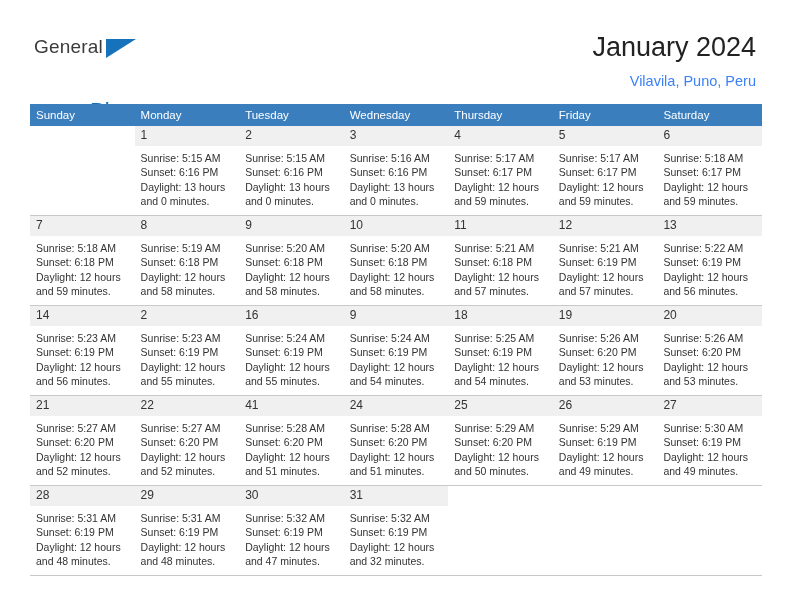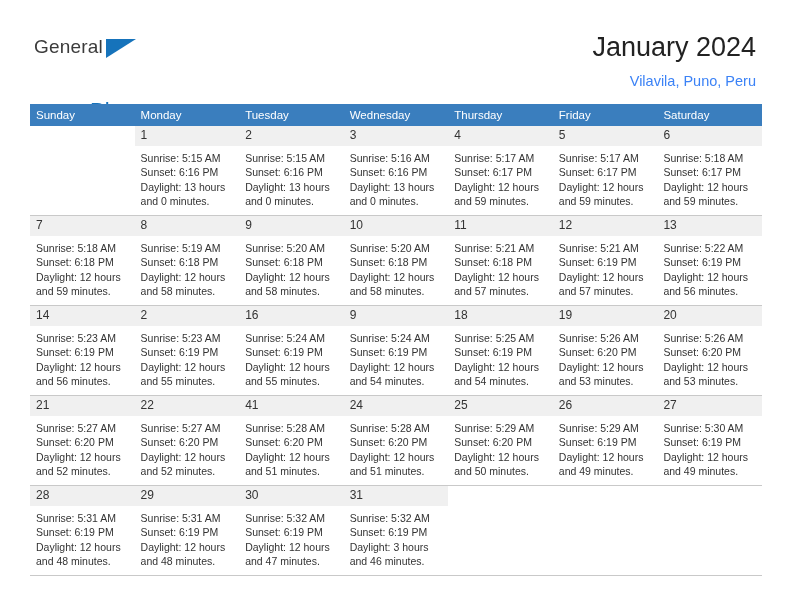--- a/index.html
+++ b/index.html
@@ -482,21 +482,21 @@
                 <div class="dl">Daylight: 12 hours and 47 minutes.</div>
               </div>
             </div>
           </td>
           <td>
             <div class="cell">
               <div class="daynum">31</div>
               <div class="info">
                 <div>Sunrise: 5:32 AM</div>
                 <div>Sunset: 6:19 PM</div>
-                <div class="dl">Daylight: 3 hours and 46 minutes.</div>
+                <div class="dl">Daylight: 12 hours and 32 minutes.</div>
               </div>
             </div>
           </td>
           <td>
             <div class="cell blank">
               <div class="daynum"></div>
             </div>
           </td>
           <td>
             <div class="cell blank">

